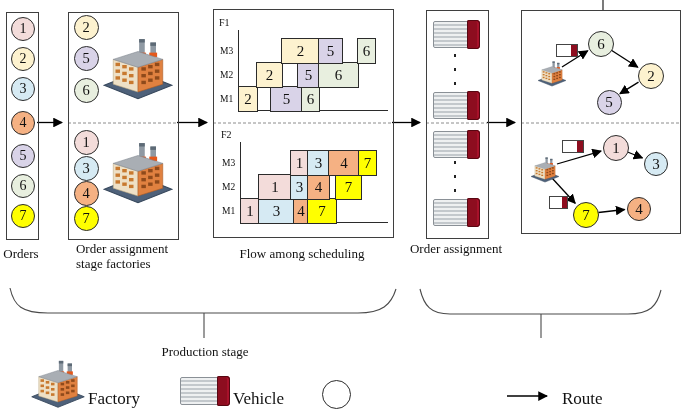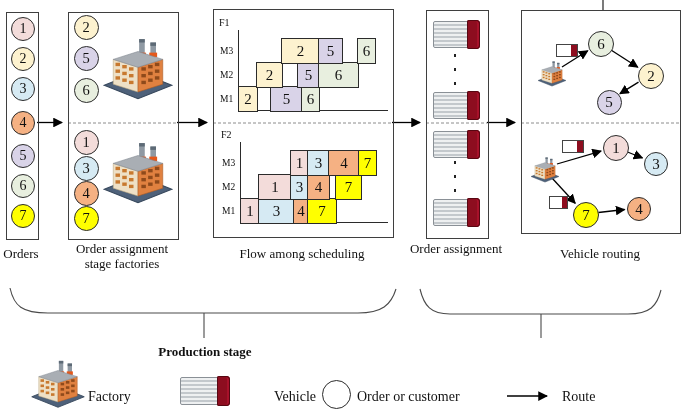--- a/index.html
+++ b/index.html
@@ -2,24 +2,24 @@
 <html><head>
 <meta charset="utf-8">
 <style>
   html,body{margin:0;padding:0;background:#fff;}
   #canvas{position:relative;width:685px;height:409px;background:#ffffff;
           font-family:"Liberation Serif",serif;color:#111;overflow:hidden;}
   #overlay{position:absolute;left:0;top:0;width:685px;height:409px;pointer-events:none;}
   .panel{position:absolute;border:1px solid #3f3f3f;background:transparent;}
   .circle{position:absolute;border:1px solid #2b2b2b;border-radius:50%;
           display:flex;align-items:center;justify-content:center;line-height:1;}
-  .caption{position:absolute;transform:translateX(-50%);text-align:center;
+  .caption{position:absolute;transform:translateX(-50%);text-align:left;
            font-size:13px;line-height:15px;white-space:nowrap;}
   .stage-label{position:absolute;transform:translateX(-50%);font-size:13px;white-space:nowrap;}
-  .legend-label{position:absolute;font-size:14px;white-space:nowrap;}
+  .legend-label{position:absolute;font-size:17px;white-space:nowrap;}
   .block{position:absolute;border:1px solid #2b2b2b;display:flex;align-items:center;
          justify-content:center;font-size:15px;line-height:1;}
   .axis{position:absolute;background:#2b2b2b;}
   .flabel{position:absolute;font-size:10px;}
   .mlabel{position:absolute;font-size:9.5px;width:16px;text-align:left;}
   .truck{position:absolute;background:repeating-linear-gradient(180deg,#eef0f1 0 2px,#c3c8cc 2px 4px);
          border:1px solid #8a9096;border-radius:2px;}
   .truck::after{content:"";position:absolute;right:-1px;top:-2px;bottom:-2px;width:13px;
          background:#8d0d1f;border-radius:2px 4px 4px 2px;
          box-shadow:inset 0 0 0 1px #560812, inset -3px 0 0 #a8112a;}
@@ -116,32 +116,30 @@
 
   <div class="caption" style="left:21px;top:246px;">Orders</div>
   <div class="caption" style="left:122px;top:241px;">
     <div>Order assignment</div>
     <div>stage factories</div>
   </div>
   <div class="caption" style="left:302px;top:246px;">Flow among scheduling</div>
   <div class="caption" style="left:456px;top:241px;">
     <div>Order assignment</div>
   </div>
-  <div class="caption" style="left:600px;top:246px;">Vehicle routing</div>
-
-  <div class="stage-label" style="left:205px;top:344px;font-weight:bold;">Production stage</div>
+
+  <div class="stage-label" style="left:205px;top:344px;">Production stage</div>
 
   <svg class="fsvg" style="left:30px;top:360px;" width="56" height="49">
       <use href="#factory-sym"></use>
     </svg>
   <div class="legend-label" style="left:88px;top:389px;">Factory</div>
   <div class="truck" style="left:180px;top:377px;width:48px;height:26px;"></div>
-  <div class="legend-label" style="left:233px;top:389px;margin-left:41px;">Vehicle</div>
+  <div class="legend-label" style="left:233px;top:389px;">Vehicle</div>
   <div class="legend-circle" style="left:322px;top:380px;width:27px;height:27px;"></div>
-  <div class="legend-label" style="left:357px;top:389px;">Order or customer</div>
   <div class="legend-label" style="left:562px;top:389px;text-align:right;">Route</div>
 
 <div class="circle" style="left: 11px; top: 17px; width: 22px; height: 22px; background: rgb(243, 220, 218); font-size: 14px;">1</div>
     <div class="circle" style="left: 11px; top: 47px; width: 22px; height: 22px; background: rgb(253, 242, 207); font-size: 14px;">2</div>
     <div class="circle" style="left: 11px; top: 77px; width: 22px; height: 22px; background: rgb(214, 234, 243); font-size: 14px;">3</div>
     <div class="circle" style="left: 11px; top: 111px; width: 22px; height: 22px; background: rgb(245, 177, 131); font-size: 14px;">4</div>
     <div class="circle" style="left: 11px; top: 144px; width: 22px; height: 22px; background: rgb(217, 211, 232); font-size: 14px;">5</div>
     <div class="circle" style="left: 11px; top: 174px; width: 22px; height: 22px; background: rgb(232, 239, 223); font-size: 14px;">6</div>
     <div class="circle" style="left: 11px; top: 204px; width: 22px; height: 22px; background: rgb(255, 255, 0); font-size: 14px;">7</div>
     <div class="circle" style="left: 73.5px; top: 14.5px; width: 23px; height: 23px; background: rgb(253, 242, 207); font-size: 14.5px;">2</div>

